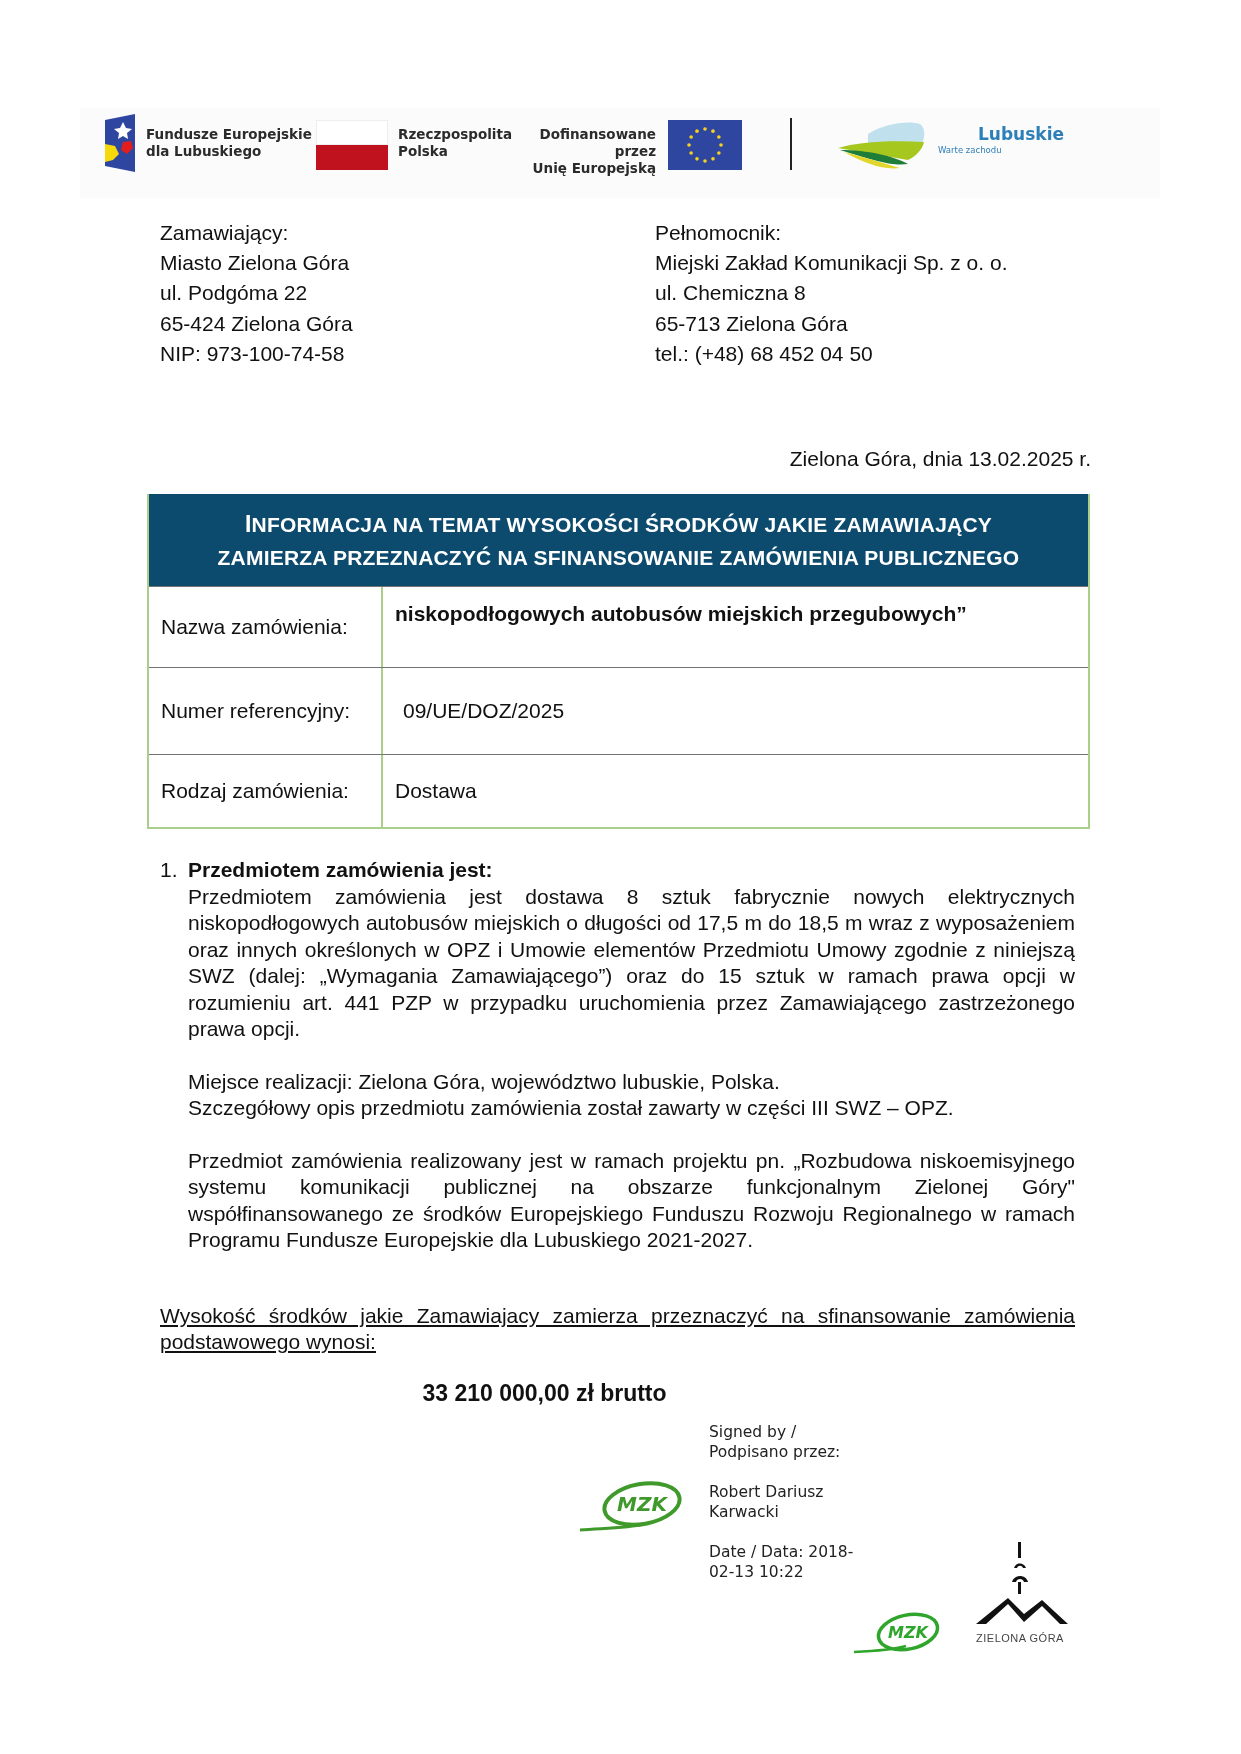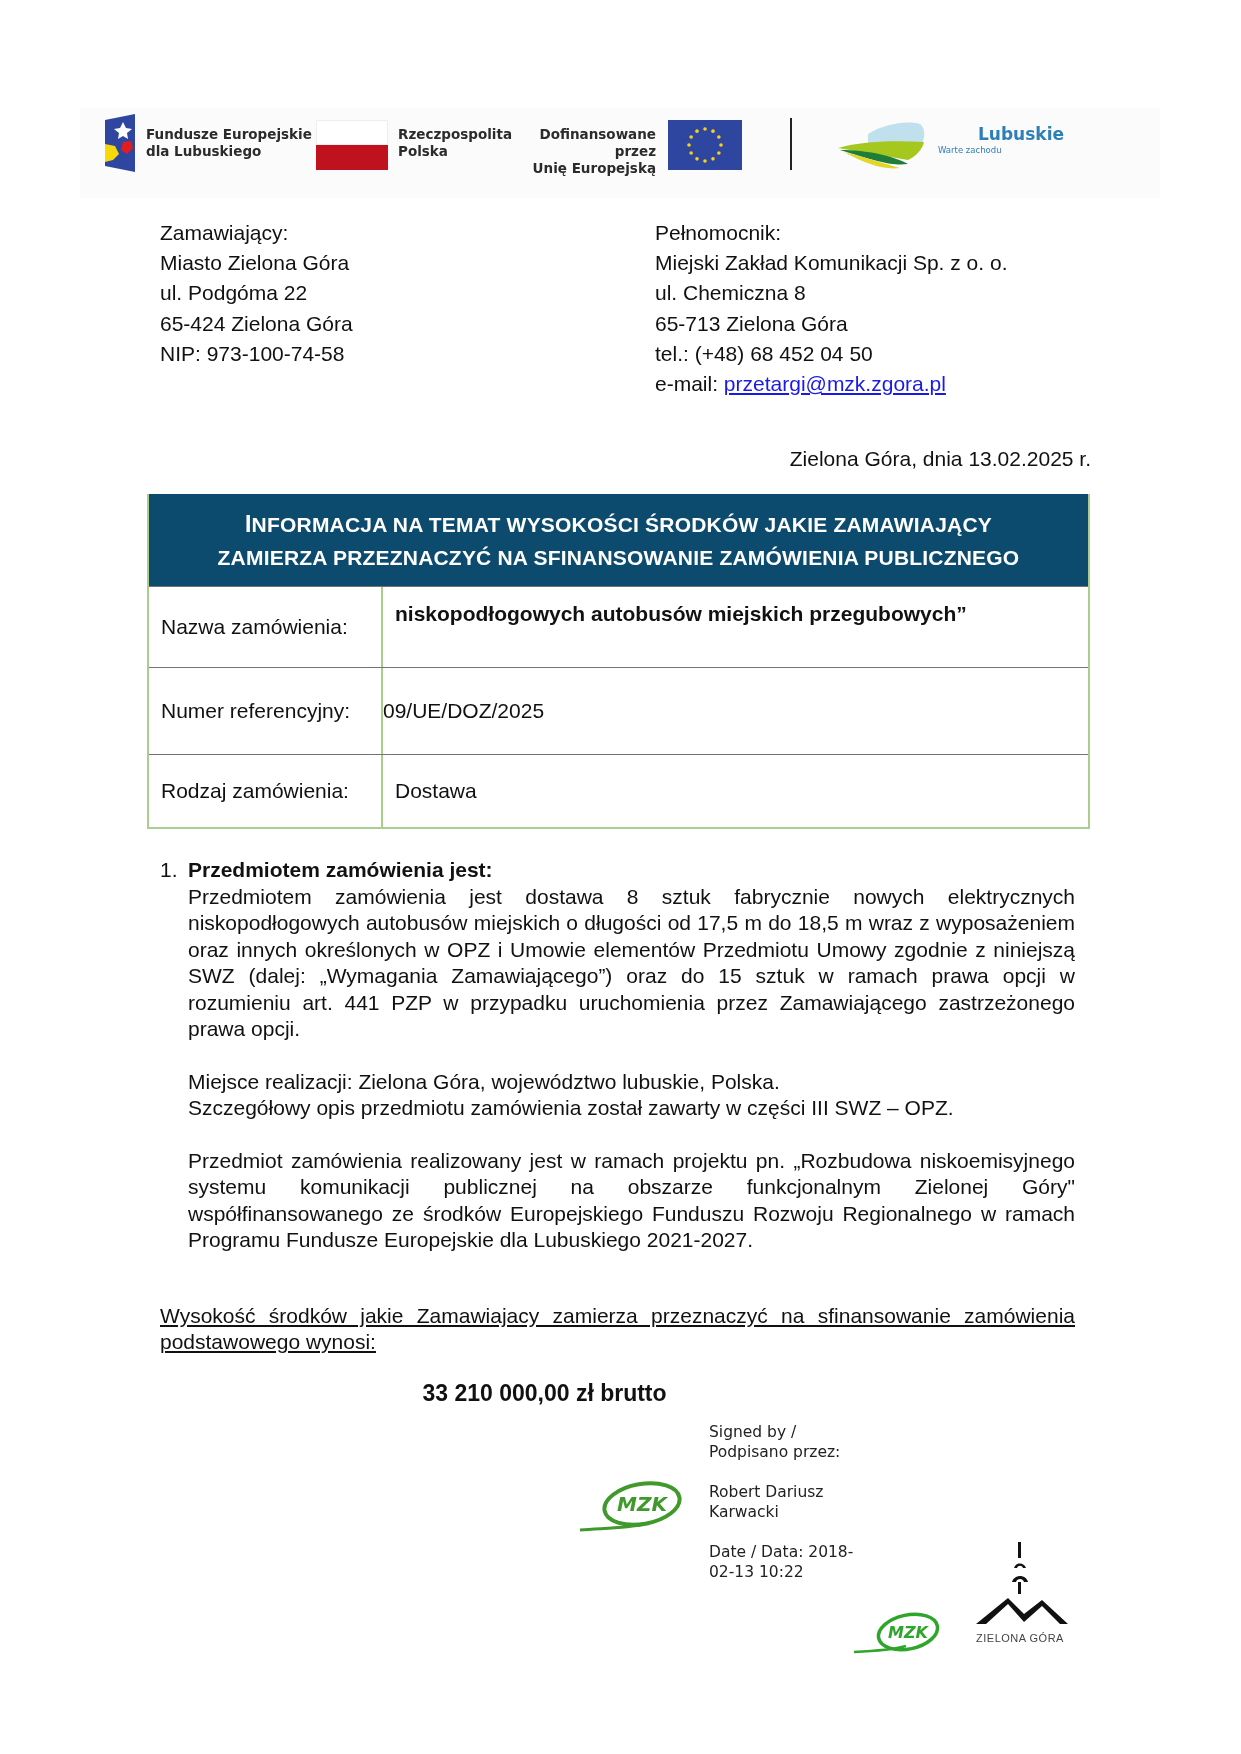--- a/index.html
+++ b/index.html
@@ -110,39 +110,38 @@
   <div>65-424 Zielona Góra</div>
   <div>NIP: 973-100-74-58</div>
 </div>
 
 <div class="abs addr" style="left:655px;top:218px;">
   <div>Pełnomocnik:</div>
   <div>Miejski Zakład Komunikacji Sp. z o. o.</div>
   <div>ul. Chemiczna 8</div>
   <div>65-713 Zielona Góra</div>
   <div>tel.: (+48) 68 452 04 50</div>
-  <div><span>e-mail: </span><a href="#">przetargi@mzk.zgora.pl</a></div>
 </div>
 
 <div class="abs date">Zielona Góra, dnia 13.02.2025 r.</div>
 
 <div class="abs tbl">
   <div class="tbl-head">
     <div><span class="big">I</span><span>NFORMACJA NA TEMAT WYSOKOŚCI ŚRODKÓW JAKIE ZAMAWIAJĄCY</span></div>
     <div>ZAMIERZA PRZEZNACZYĆ NA SFINANSOWANIE ZAMÓWIENIA PUBLICZNEGO</div>
   </div>
   <div class="row r1">
     <div class="lbl">Nazwa zamówienia:</div>
     <div class="val">
       <div>niskopodłogowych autobusów miejskich przegubowych”</div>
     </div>
   </div>
   <div class="row r2">
     <div class="lbl">Numer referencyjny:</div>
-    <div class="val" style="padding-left:0;">09/UE/DOZ/2025</div>
+    <div class="val" style="padding-left:20px;">09/UE/DOZ/2025</div>
   </div>
   <div class="row r3">
     <div class="lbl">Rodzaj zamówienia:</div>
     <div class="val">Dostawa</div>
   </div>
 </div>
 
 <div class="abs section" style="top:857px;">
   <span class="num">1.</span>
   <div class="indent">

